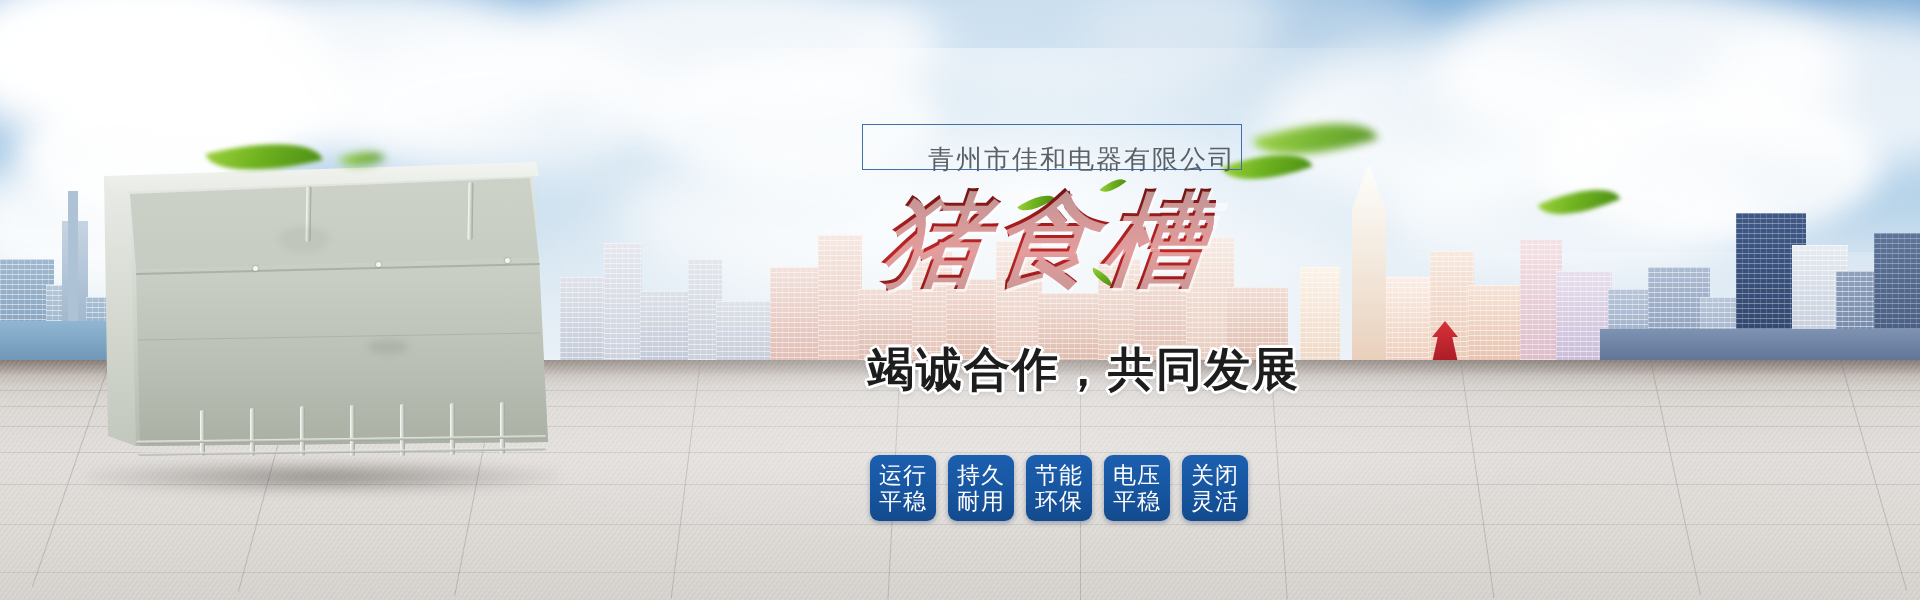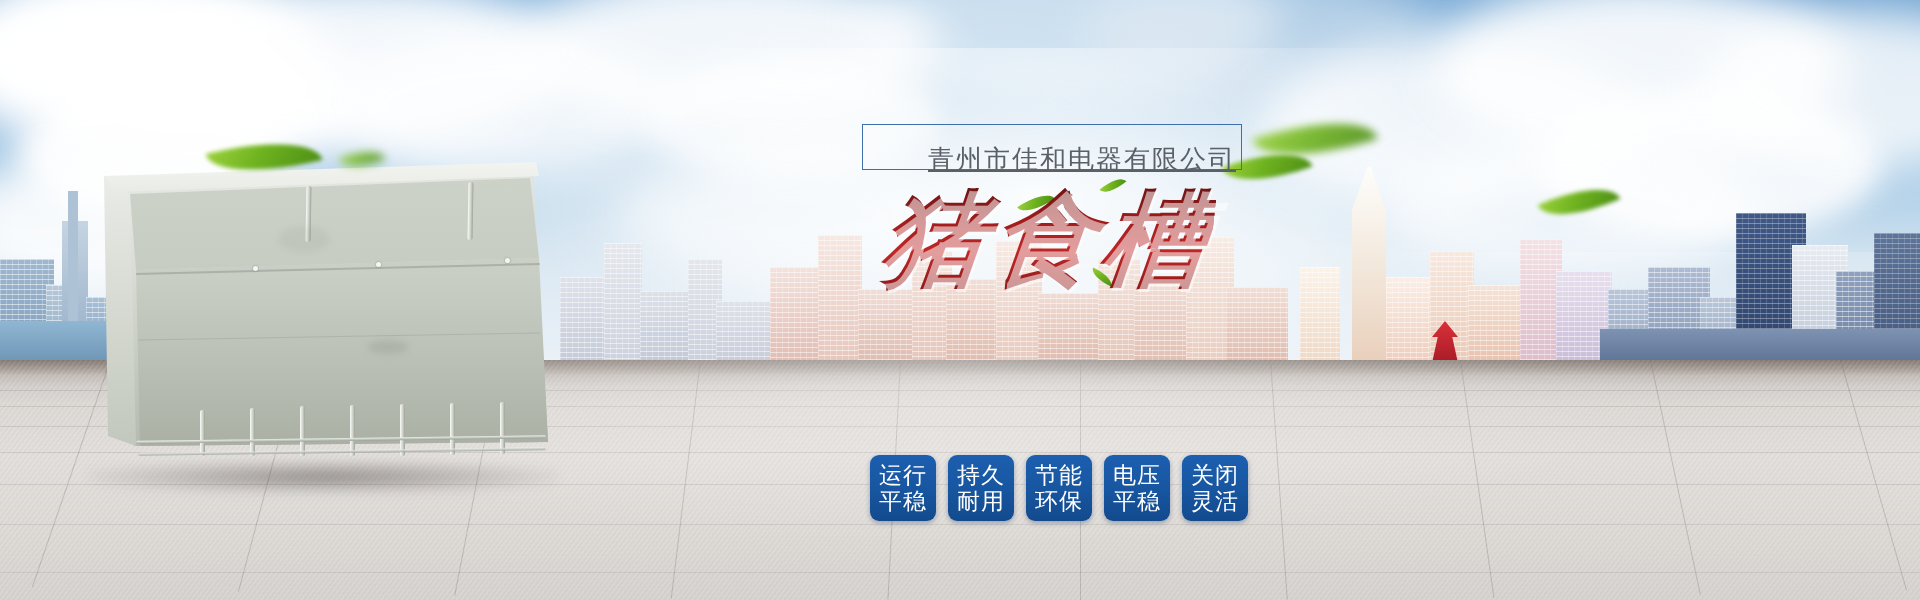--- a/index.html
+++ b/index.html
@@ -118,21 +118,20 @@
   .frame-wrap{position:relative;height:60px;}
   .frame-box{
     position:absolute;left:2px;top:14px;width:380px;height:46px;
     border:1.5px solid #3f6fa8;border-top-color:#3f6fa8;
     box-sizing:border-box;
   }
   .company-name{
     position:absolute;left:68px;top:32px;white-space:nowrap;
     font-size:26px;letter-spacing:2px;color:#5a6068;
     font-family:"Liberation Sans","DejaVu Sans",sans-serif;
-    text-decoration:underline;
   }
 
   .main-title{
     position:absolute;left:22px;top:78px;white-space:nowrap;
     font-size:104px;line-height:1;
     font-family:"Liberation Serif","DejaVu Serif",serif;
     font-weight:700;font-style:italic;
     color:#9e1b1b;
     letter-spacing:6px;
     background:linear-gradient(180deg,#6f1414 0%,#a51d1d 35%,#c02626 62%,#8d1818 100%);
@@ -390,20 +389,21 @@
   <div class="text-block">
 
     <div class="frame-wrap">
       <div class="frame-box"></div>
       <div class="company-name">青州市佳和电器有限公司</div>
     </div>
 
     <div class="main-title-stroke">猪食槽</div>
     <div class="main-title">猪食槽</div>
 
+    <div class="sub-title">竭诚合作，共同发展</div>
 
     <div class="badges">
       <div class="badge">
         <span>运行</span>
         <span>平稳</span>
       </div>
       <div class="badge">
         <span>持久</span>
         <span>耐用</span>
       </div>

